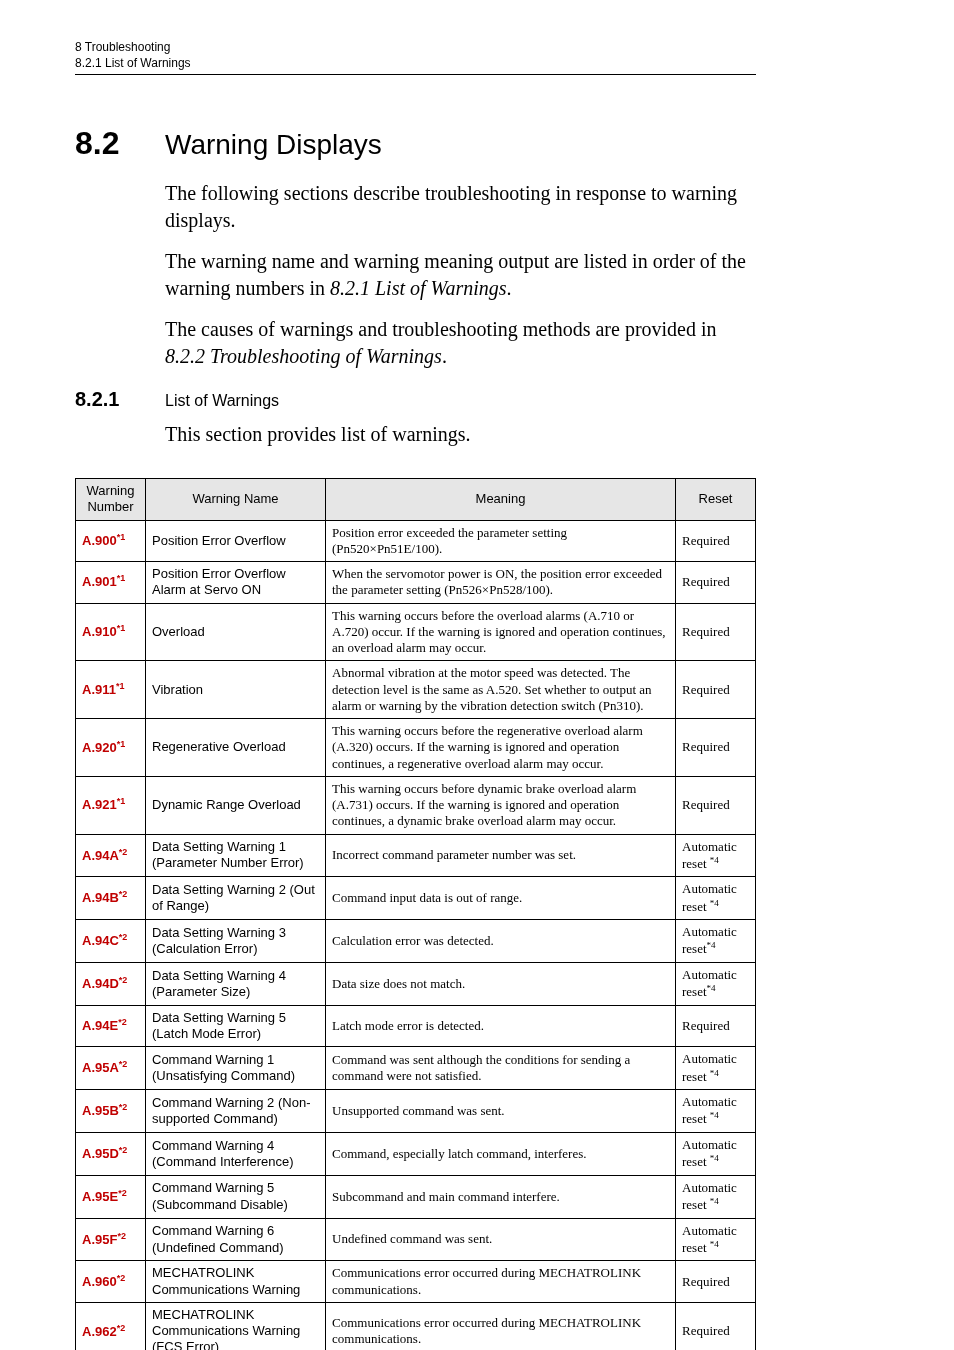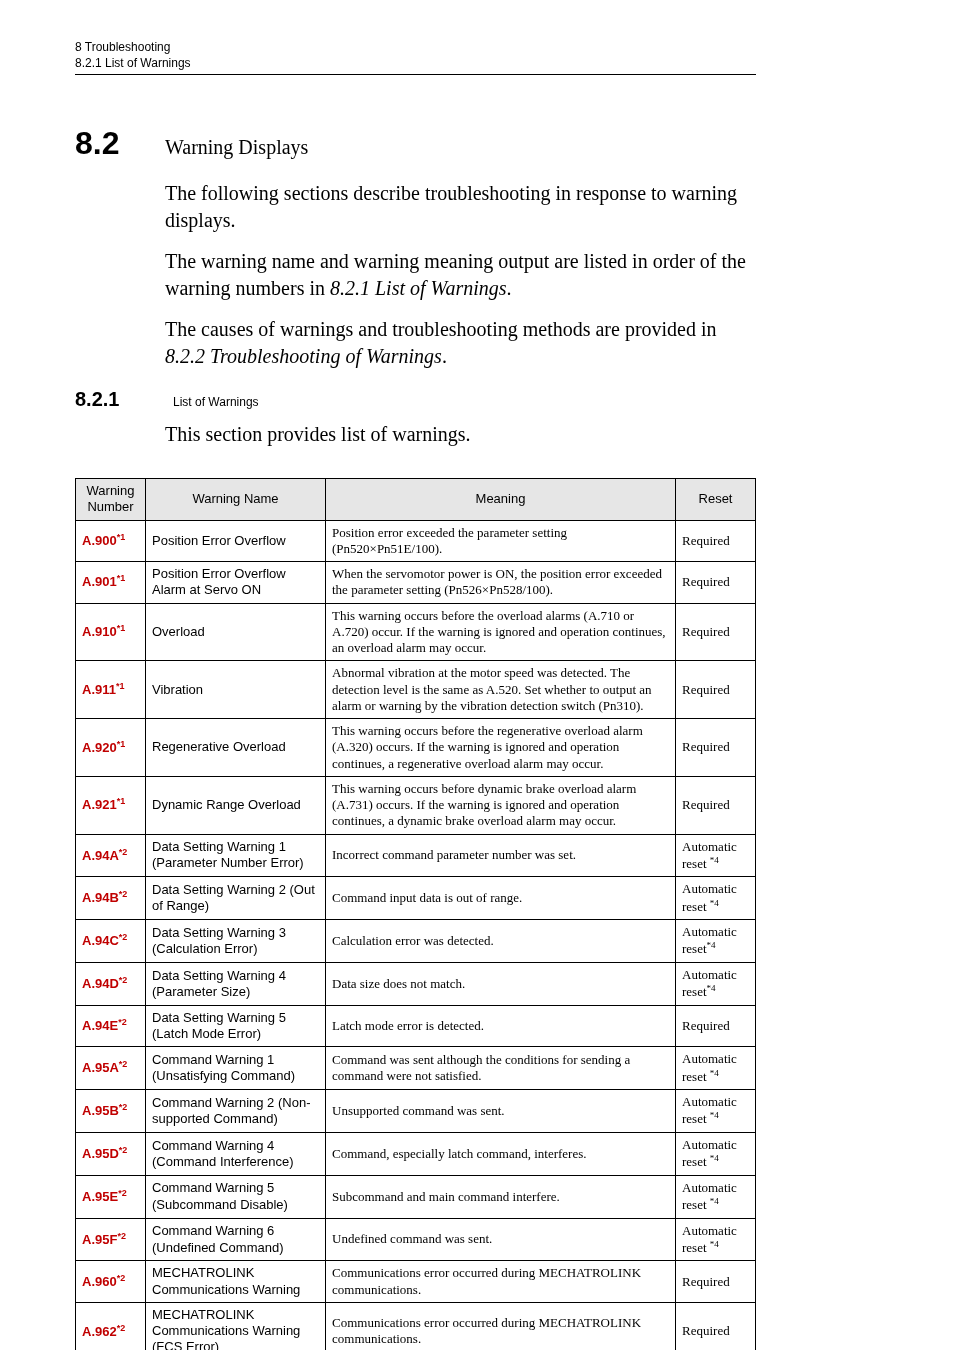--- a/index.html
+++ b/index.html
@@ -38,22 +38,22 @@
   }
   .h1-num {
     font-family: Arial, Helvetica, sans-serif;
     font-size: 32px;
     font-weight: 700;
     color: #000;
     width: 90px;
     flex: 0 0 auto;
   }
   .h1-title {
-    font-family: Liberation Serif, serif;
-    font-size: 20px;
+    font-family: Liberation Sans, sans-serif;
+    font-size: 28px;
     font-weight: 400;
     color: #000;
   }
   .body-text {
     font-family: "Times New Roman", Times, serif;
     font-size: 20px;
     line-height: 1.35;
     margin: 4px 0 14px 90px;
   }
   .body-text .ital {
@@ -67,23 +67,22 @@
   }
   .h2-num {
     font-family: Arial, Helvetica, sans-serif;
     font-size: 20px;
     font-weight: 700;
     width: 90px;
     flex: 0 0 auto;
   }
   .h2-title {
     font-family: Arial, Helvetica, sans-serif;
-    font-size: 12px;
+    font-size: 16px;
     font-weight: 400;
-    margin-left: 8px;
   }
 
   table.warnings {
     width: 100%;
     border-collapse: collapse;
     margin-top: 30px;
     table-layout: fixed;
   }
   table.warnings th,
   table.warnings td {

